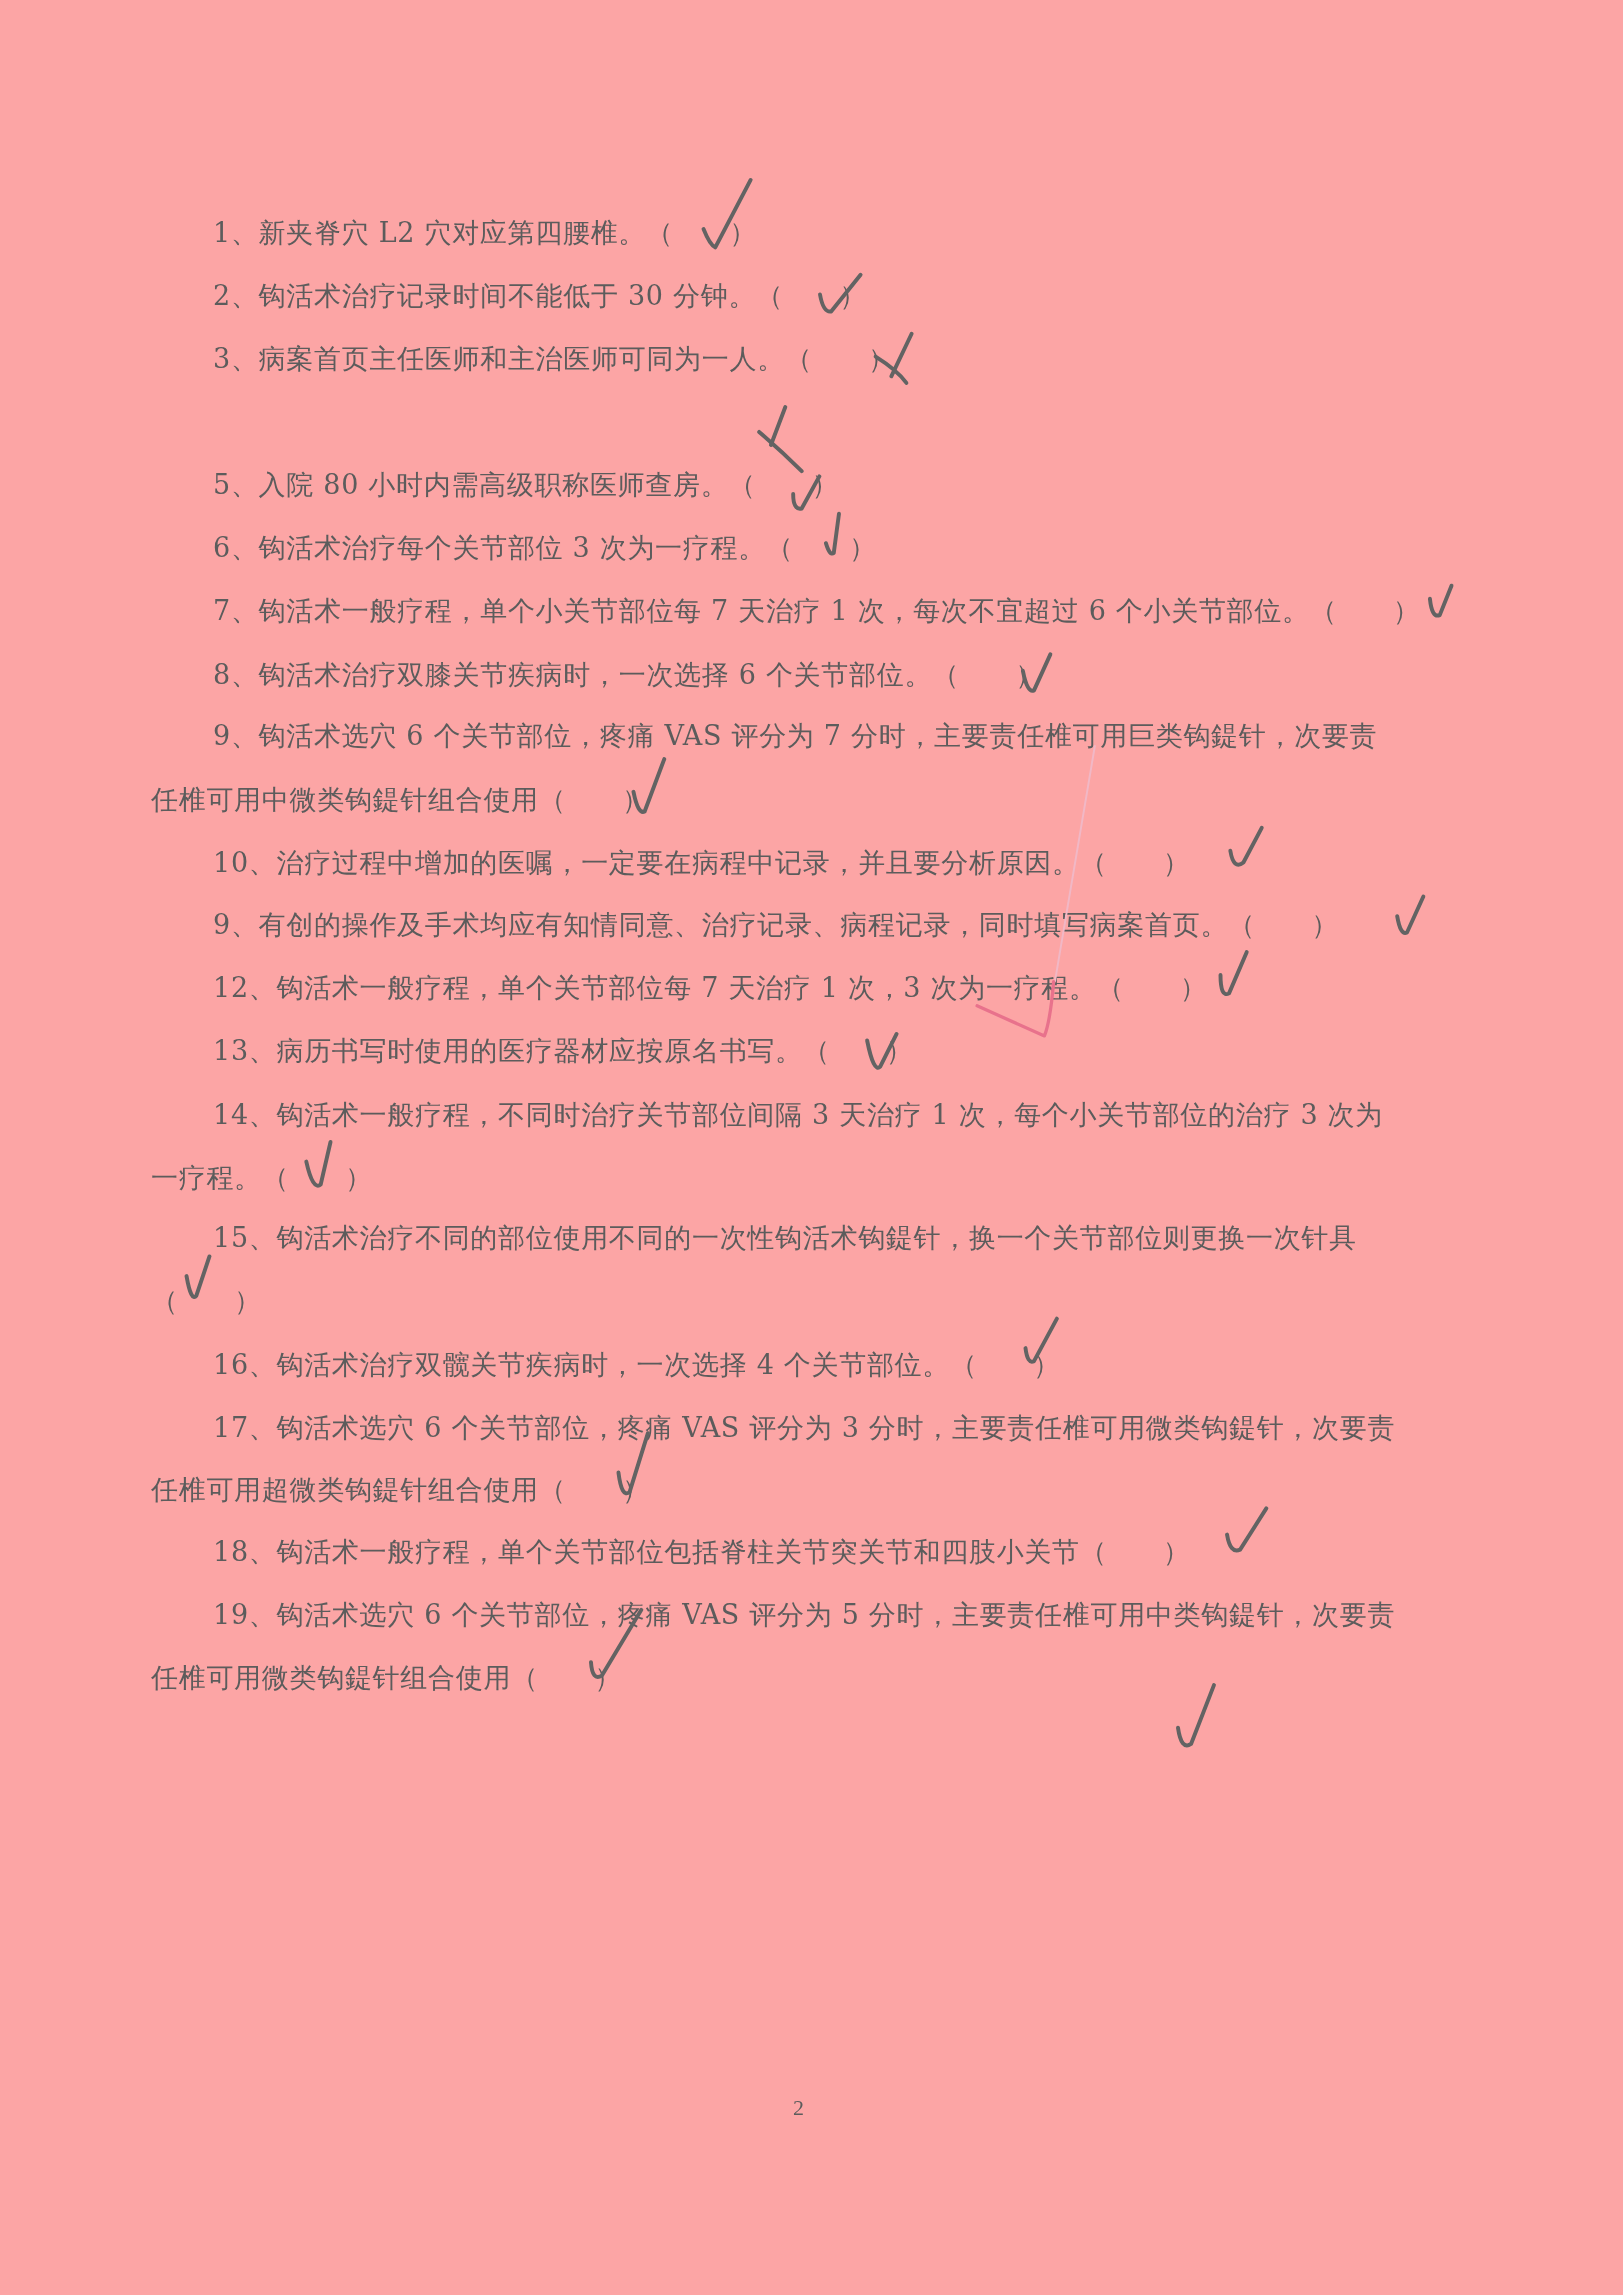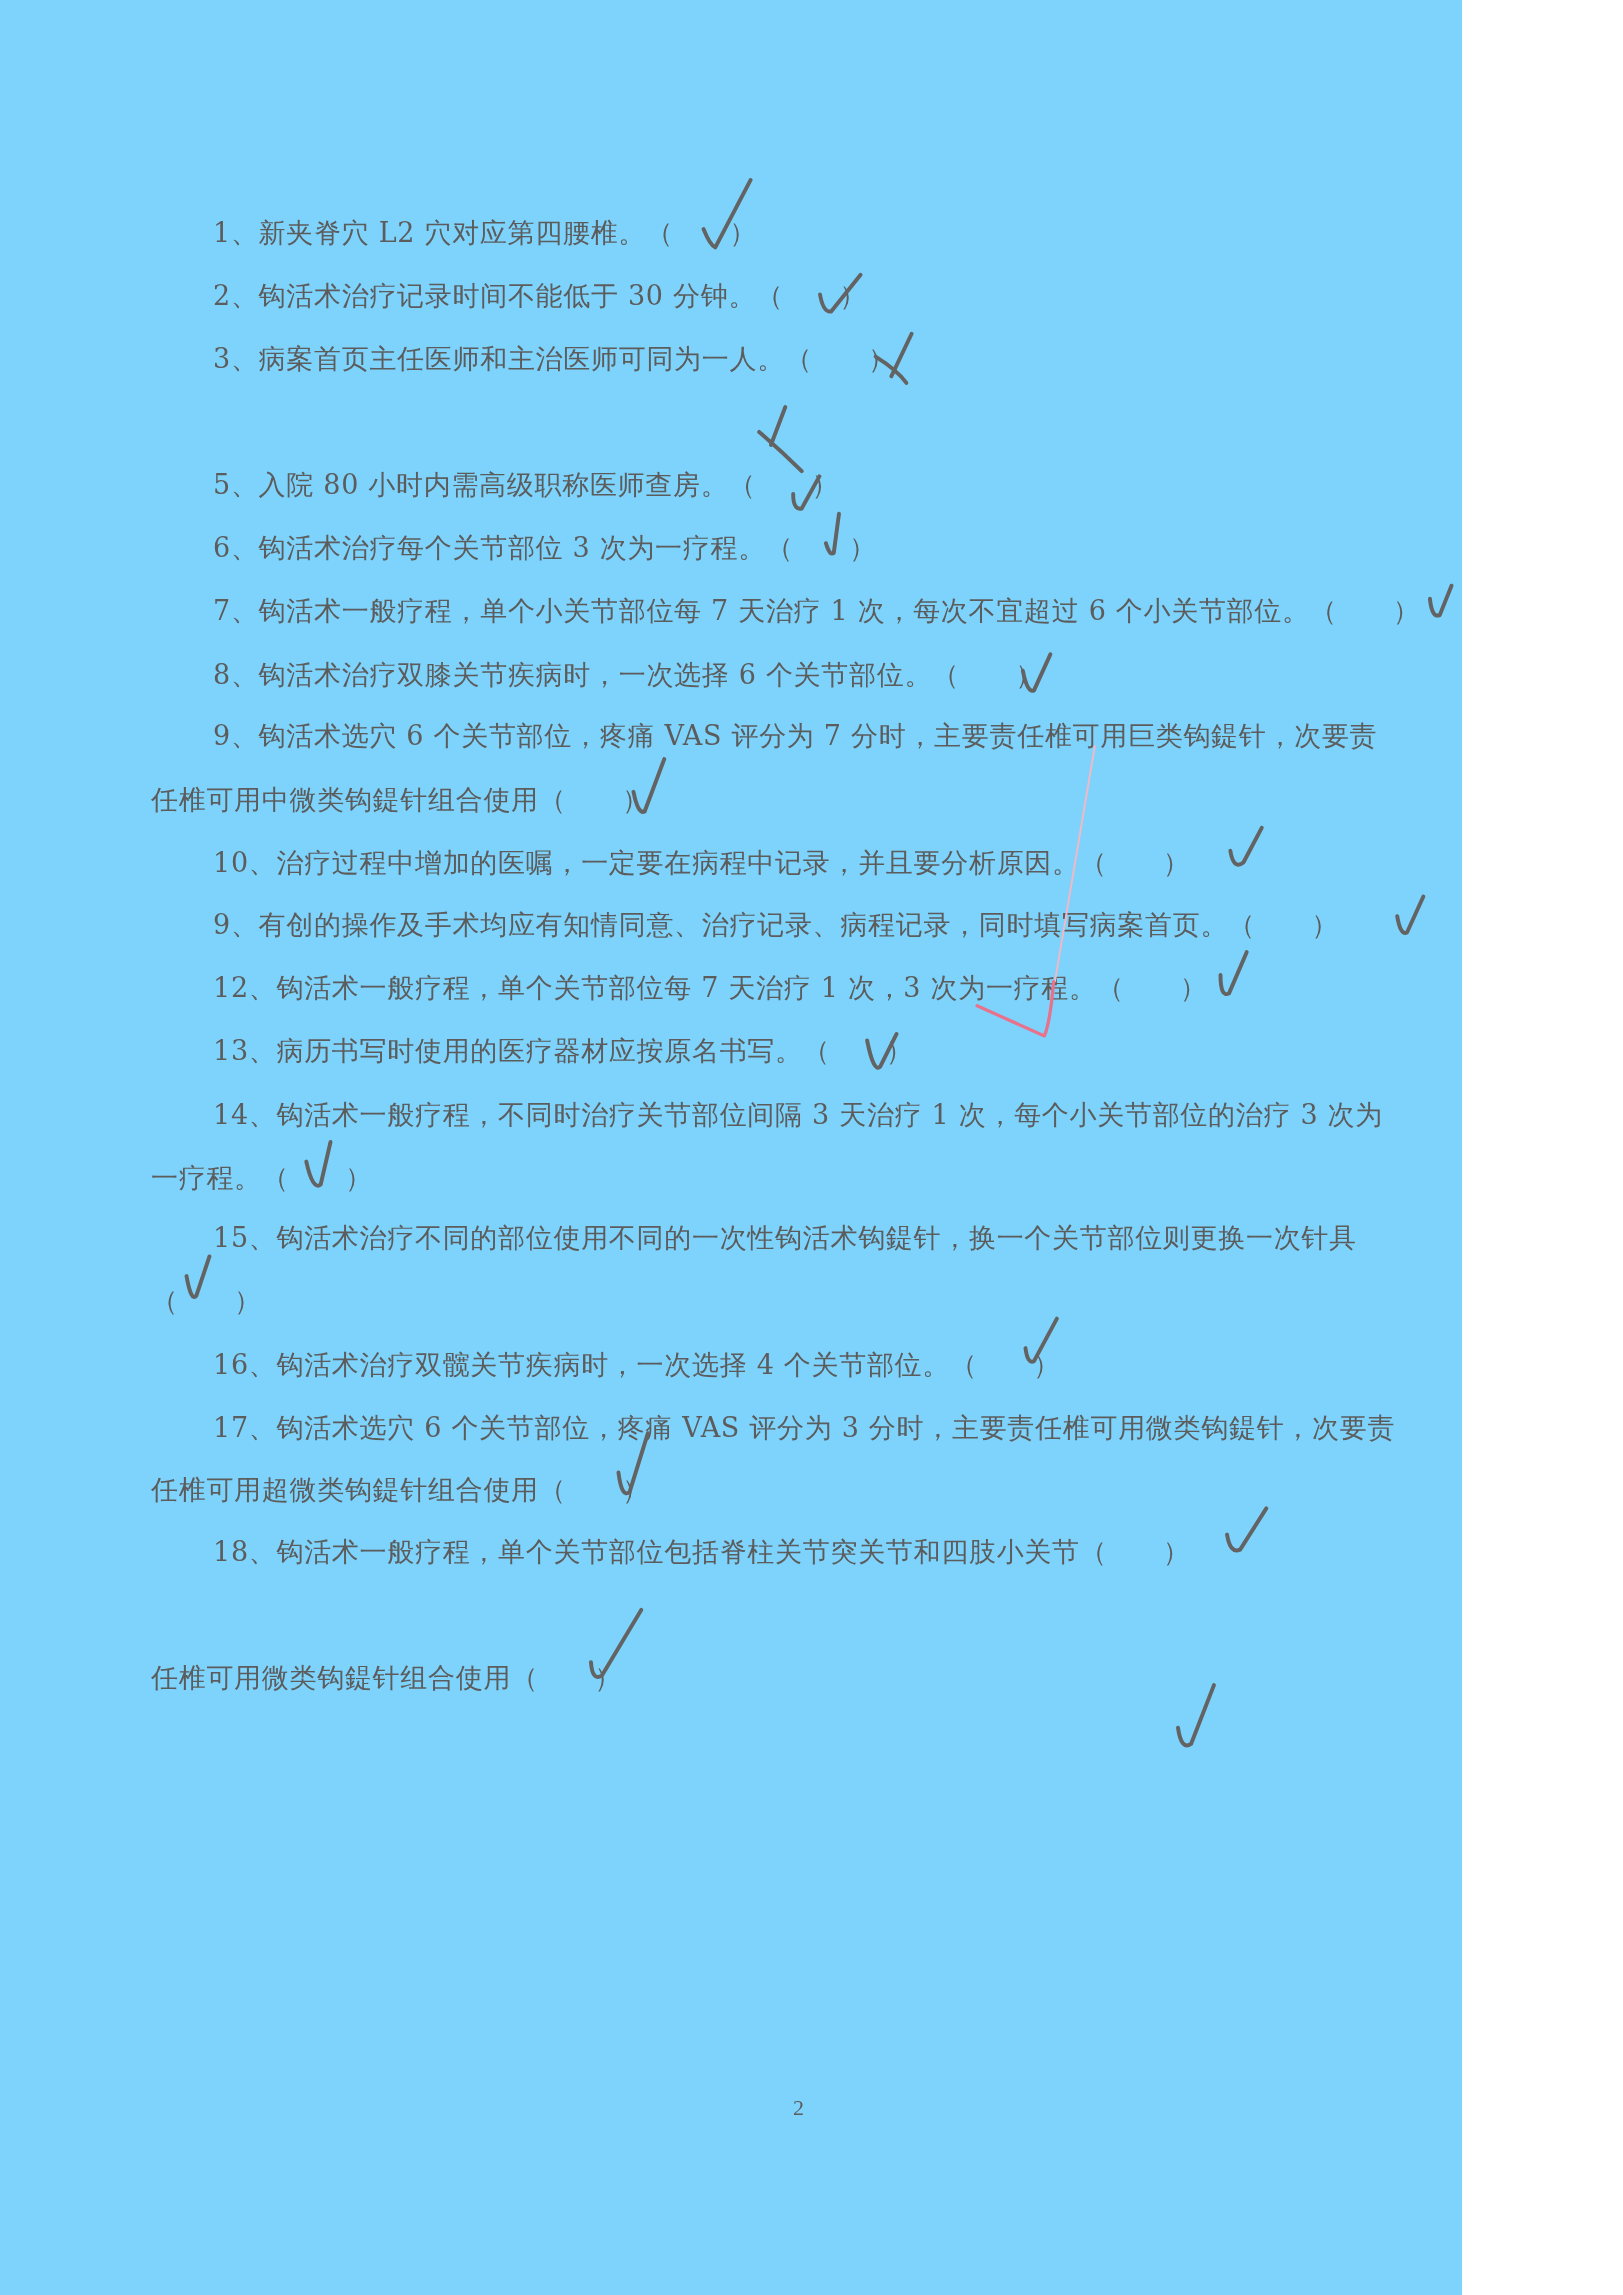--- a/index.html
+++ b/index.html
@@ -1,17 +1,17 @@
 <!DOCTYPE html>
 <html style="font-size:10.5px"><head>
 <meta charset="utf-8">
 <style>
   html, body { margin: 0; padding: 0; background: #ffffff; }
   body { width: 1623px; height: 2295px; position: relative; overflow: hidden; }
-  .page { position: absolute; left: 0; top: 0; width: 1462px; height: 2295px; background: #7dd3fc; }
+  .page { position: absolute; left: 0; top: 0; width: 1623px; height: 2295px; background: #fca5a5; }
   .line {
     position: absolute;
     font-family: "DejaVu Serif", "Liberation Serif", serif;
     font-size: 27px;
     line-height: 33px;
     color: #5c5c5c;
     white-space: nowrap;
     letter-spacing: 0.7px;
   }
   .line.first { left: 213px; }
@@ -44,20 +44,21 @@
   <div class="line first" style="top:971px">12、钩活术一般疗程，单个关节部位每 7 天治疗 1 次，3 次为一疗程。（　　）</div>
   <div class="line first" style="top:1034px">13、病历书写时使用的医疗器材应按原名书写。（　　）</div>
   <div class="line first" style="top:1098px">14、钩活术一般疗程，不同时治疗关节部位间隔 3 天治疗 1 次，每个小关节部位的治疗 3 次为</div>
   <div class="line cont" style="top:1161px">一疗程。（　　）</div>
   <div class="line first" style="top:1221px">15、钩活术治疗不同的部位使用不同的一次性钩活术钩鍉针，换一个关节部位则更换一次针具</div>
   <div class="line cont" style="top:1284px">（　　）</div>
   <div class="line first" style="top:1348px">16、钩活术治疗双髋关节疾病时，一次选择 4 个关节部位。（　　）</div>
   <div class="line first" style="top:1411px">17、钩活术选穴 6 个关节部位，疼痛 VAS 评分为 3 分时，主要责任椎可用微类钩鍉针，次要责</div>
   <div class="line cont" style="top:1473px">任椎可用超微类钩鍉针组合使用（　　）</div>
   <div class="line first" style="top:1535px">18、钩活术一般疗程，单个关节部位包括脊柱关节突关节和四肢小关节（　　）</div>
+  <div class="line first" style="top:1598px">19、钩活术选穴 6 个关节部位，疼痛 VAS 评分为 5 分时，主要责任椎可用中类钩鍉针，次要责</div>
   <div class="line cont" style="top:1661px">任椎可用微类钩鍉针组合使用（　　）</div>
 
   <div class="pagenum">2</div>
 
   <svg class="marks" viewBox="0 0 2480 3507">
 
     <path class="pen" d="M1075,350 Q1085,375 1093,378 L1147,275"></path>
 
     <path class="pen" d="M1253,450 Q1258,478 1270,476 L1315,420"></path>
 

